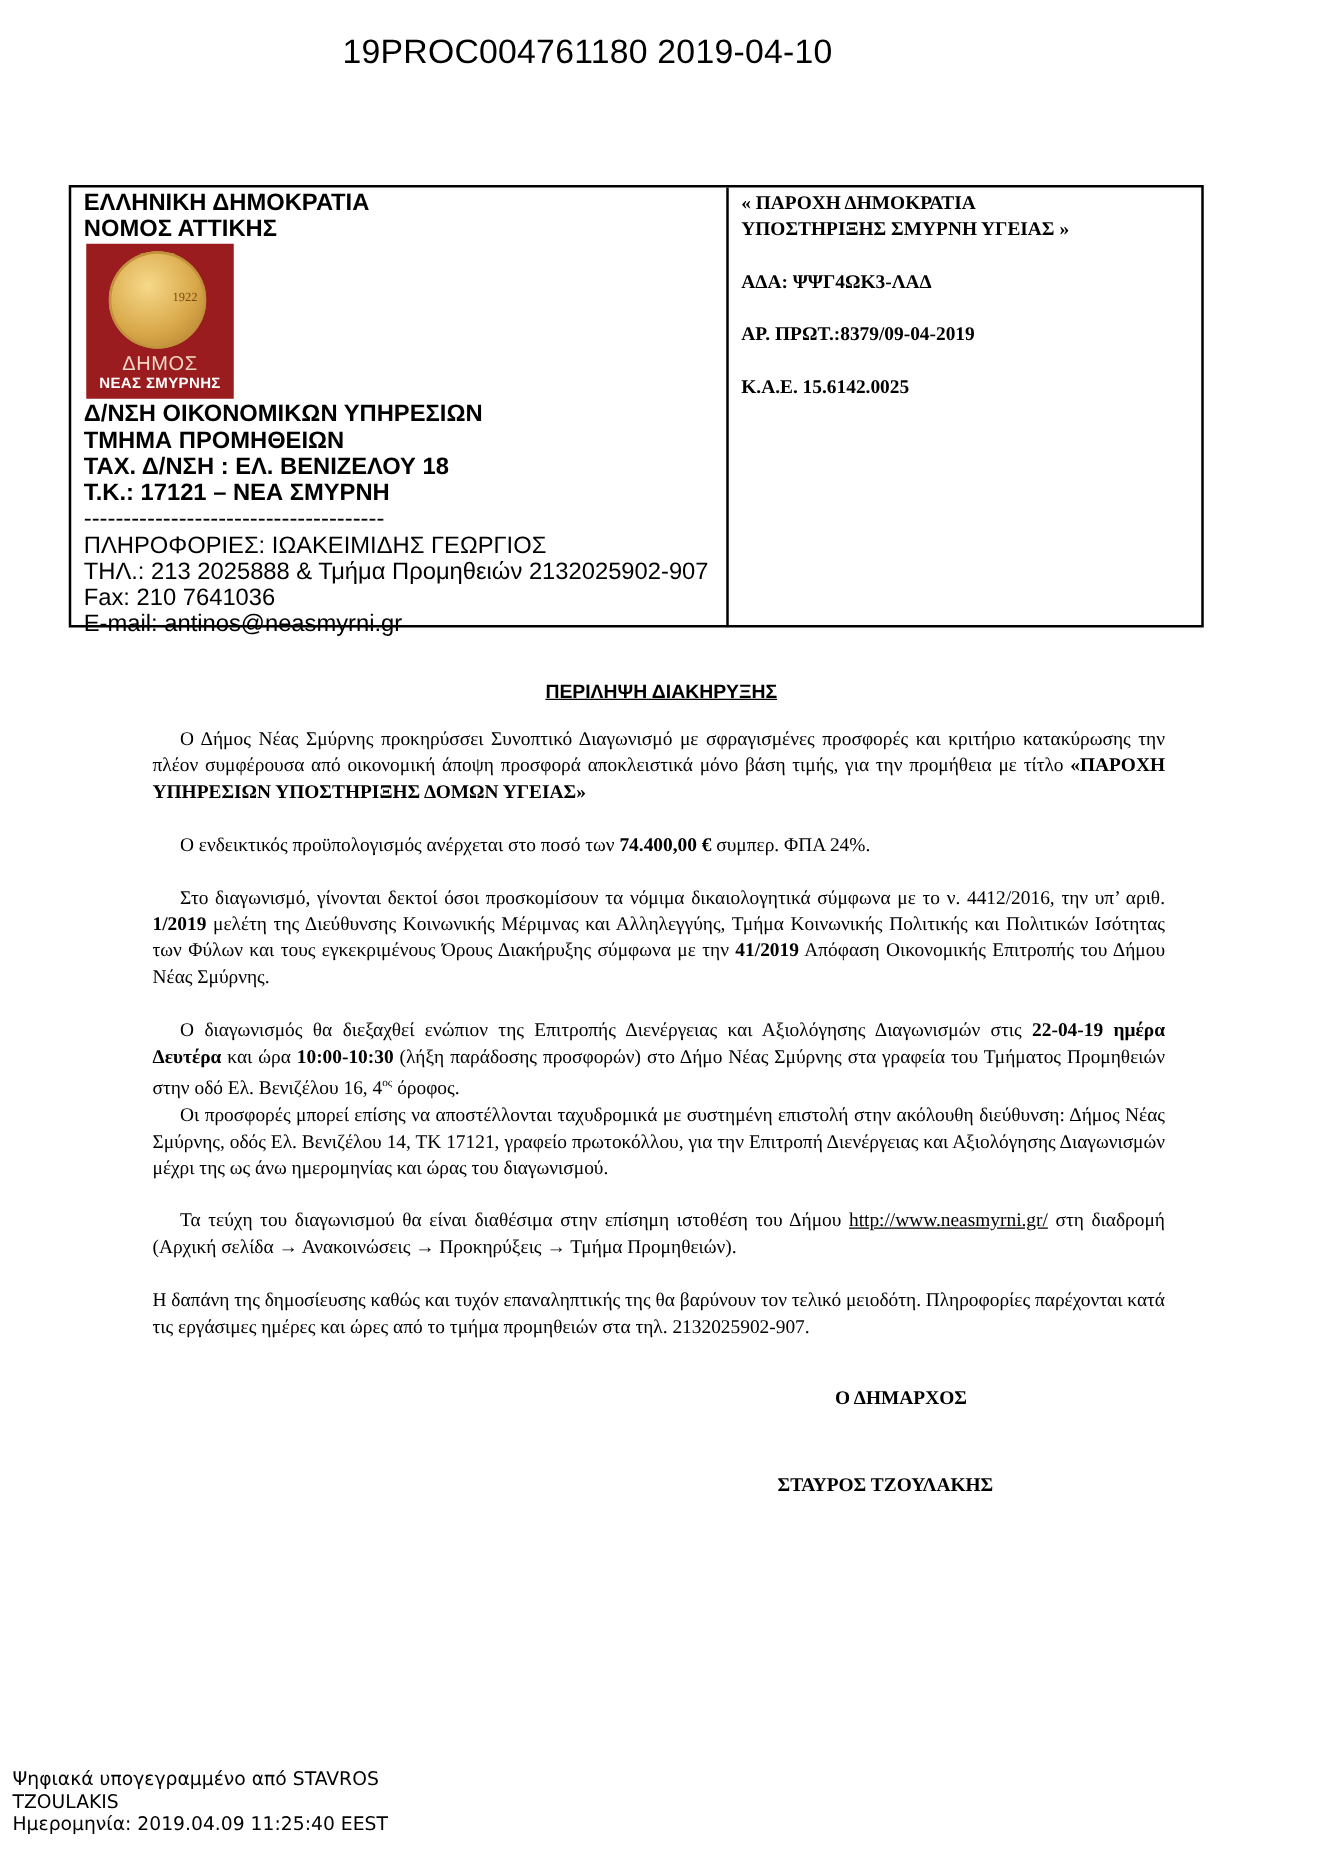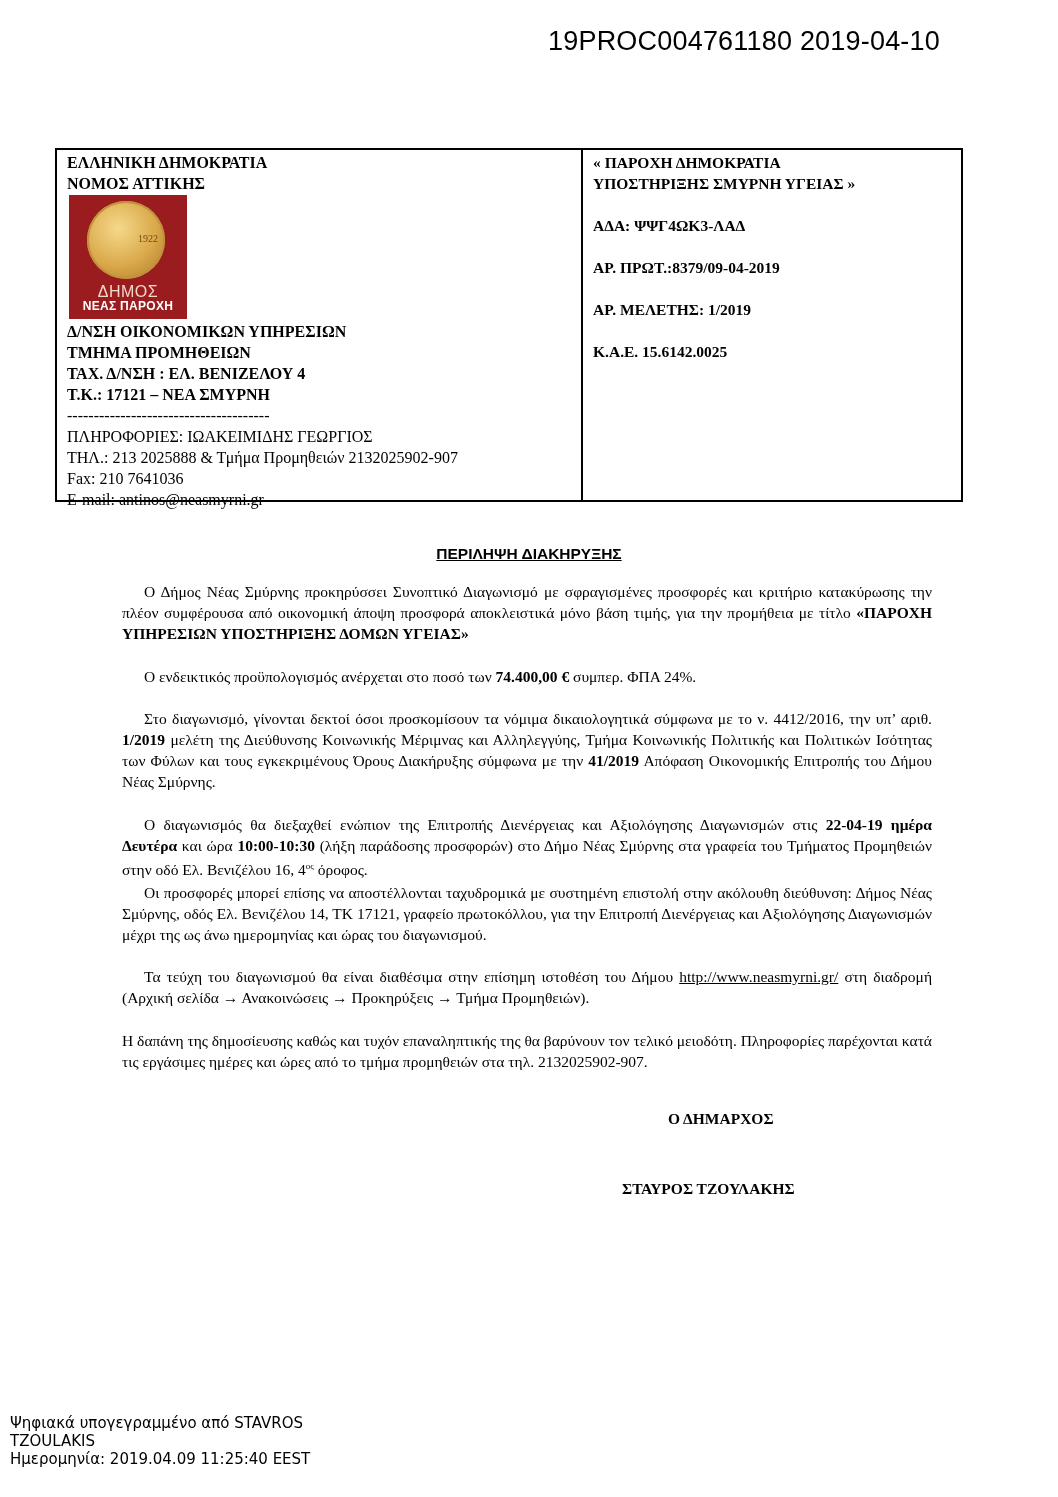--- a/index.html
+++ b/index.html
@@ -1,24 +1,24 @@
 <!DOCTYPE html>
 <html><head>
 <meta charset="utf-8">
 <style>
   html, body { margin: 0; padding: 0; background: #ffffff; }
   body { width: 1058px; height: 1497px; position: relative; overflow: hidden; color: #000; }
-  .doc-id { position: absolute; left: 0; width: 940px; top: 26px; text-align: right;
+  .doc-id { position: absolute; left: 0; width: 940px; top: 26px; text-align: center;
     font-family: "Liberation Sans", sans-serif; font-size: 27px; letter-spacing: 0.2px; }
   .header-table { position: absolute; left: 55px; top: 148px; width: 908px; height: 354px;
     border: 2px solid #000; box-sizing: border-box; display: flex; }
   .hcol-left { width: 526px; border-right: 2px solid #000; box-sizing: border-box; padding: 2px 0 0 10px; position: relative; }
   .hcol-right { flex: 1; padding: 2px 0 0 10px; }
   .b { font-weight: bold; }
-  .hline { font-family: Liberation Serif, serif; font-size: 16px; line-height: 21px; white-space: nowrap; }
+  .hline { font-family: Liberation Sans, sans-serif; font-size: 19px; line-height: 21px; white-space: nowrap; }
   .logo { width: 118px; height: 124px; background: #9b1c1f; margin: 1px 0 2px 2px; position: relative; }
   .coin { position: absolute; left: 18px; top: 6px; width: 78px; height: 78px; border-radius: 50%;
     background: radial-gradient(circle at 40% 35%, #f6d98a 0%, #d9a84a 55%, #a8762a 100%);
     box-shadow: 0 0 0 2px #c2913c inset; }
   .coin-year { position: absolute; left: 0; right: 0; top: 32px; text-align: center; font-family: "Liberation Serif", serif;
     font-size: 10px; color: #7a4a14; padding-left: 44px; }
   .logo-l1 { position: absolute; left: 0; right: 0; top: 88px; text-align: center; color: #f3d8c8;
     font-family: "Liberation Sans", sans-serif; font-size: 16px; letter-spacing: 0.5px; }
   .logo-l2 { position: absolute; left: 0; right: 0; top: 104px; text-align: center; color: #fff;
     font-family: "Liberation Sans", sans-serif; font-size: 12px; font-weight: bold; letter-spacing: 0.3px; }
@@ -41,38 +41,37 @@
 
 <div class="header-table">
   <div class="hcol-left">
     <div class="hline b">ΕΛΛΗΝΙΚΗ ΔΗΜΟΚΡΑΤΙΑ</div>
     <div class="hline b">ΝΟΜΟΣ ΑΤΤΙΚΗΣ</div>
     <div class="logo">
       <div class="coin">
         <div class="coin-year">1922</div>
       </div>
       <div class="logo-l1">ΔΗΜΟΣ</div>
-      <div class="logo-l2">ΝΕΑΣ ΠΑΡΟΧΗ</div>
+      <div class="logo-l2">ΝΕΑΣ ΣΜΥΡΝΗΣ</div>
     </div>
     <div class="hline b">Δ/ΝΣΗ ΟΙΚΟΝΟΜΙΚΩΝ ΥΠΗΡΕΣΙΩΝ</div>
     <div class="hline b">ΤΜΗΜΑ ΠΡΟΜΗΘΕΙΩΝ</div>
-    <div class="hline b">ΤΑΧ. Δ/ΝΣΗ : ΕΛ. ΒΕΝΙΖΕΛΟΥ 4</div>
+    <div class="hline b">ΤΑΧ. Δ/ΝΣΗ : ΕΛ. ΒΕΝΙΖΕΛΟΥ 18</div>
     <div class="hline b">Τ.Κ.: 17121 – ΝΕΑ ΣΜΥΡΝΗ</div>
     <div class="hline">--------------------------------------</div>
     <div class="hline">ΠΛΗΡΟΦΟΡΙΕΣ: ΙΩΑΚΕΙΜΙΔΗΣ ΓΕΩΡΓΙΟΣ</div>
     <div class="hline">ΤΗΛ.: 213 2025888 &amp; Τμήμα Προμηθειών 2132025902-907</div>
     <div class="hline">Fax: 210 7641036</div>
     <div class="hline">E-mail: antinos@neasmyrni.gr</div>
   </div>
   <div class="hcol-right">
     <div class="rline tight">« ΠΑΡΟΧΗ ΔΗΜΟΚΡΑΤΙΑ</div>
     <div class="rline">ΥΠΟΣΤΗΡΙΞΗΣ ΣΜΥΡΝΗ ΥΓΕΙΑΣ »</div>
     <div class="rline">ΑΔΑ: ΨΨΓ4ΩΚ3-ΛΑΔ</div>
     <div class="rline">ΑΡ. ΠΡΩΤ.:8379/09-04-2019</div>
-    <div class="rline">ΑΡ. ΜΕΛΕΤΗΣ: 1/2019</div>
     <div class="rline">Κ.Α.Ε. 15.6142.0025</div>
   </div>
 </div>
 
 <div class="summary-title">ΠΕΡΙΛΗΨΗ ΔΙΑΚΗΡΥΞΗΣ</div>
 
 <div class="para" style="top:581px;"><span>Ο Δήμος Νέας Σμύρνης προκηρύσσει Συνοπτικό Διαγωνισμό με σφραγισμένες προσφορές και κριτήριο κατακύρωσης την πλέον συμφέρουσα από οικονομική άποψη προσφορά αποκλειστικά μόνο βάση τιμής, για την προμήθεια με τίτλο </span><b>«ΠΑΡΟΧΗ ΥΠΗΡΕΣΙΩΝ ΥΠΟΣΤΗΡΙΞΗΣ ΔΟΜΩΝ ΥΓΕΙΑΣ»</b></div>
 
 <div class="para" style="top:666px;"><span>Ο ενδεικτικός προϋπολογισμός ανέρχεται στο ποσό των </span><b>74.400,00 €</b><span> συμπερ. ΦΠΑ 24%.</span></div>
 

